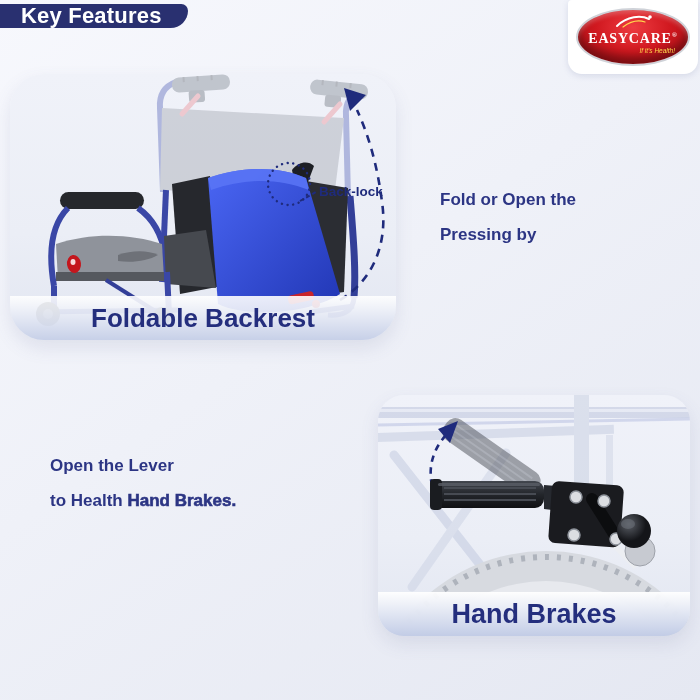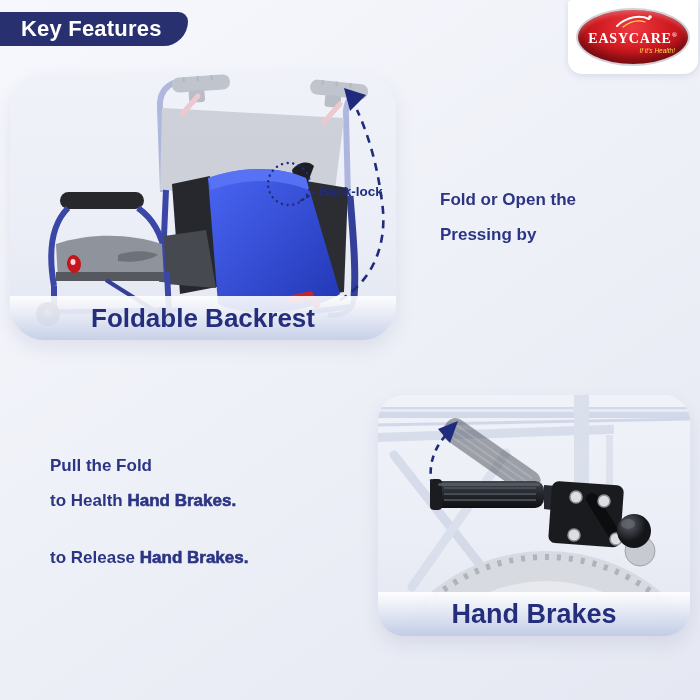--- a/index.html
+++ b/index.html
@@ -1,21 +1,21 @@
 <!DOCTYPE html>
 <html><head>
 <meta charset="utf-8">
 <style>
   html,body{margin:0;padding:0;}
   body{width:700px;height:700px;overflow:hidden;font-family:"Liberation Sans",sans-serif;}
   .canvas{position:relative;width:700px;height:700px;
     background:linear-gradient(145deg,#f7f8fd 0%,#eff1f8 45%,#e5e8f2 100%);}
 
   
-  .header{position:absolute;left:0;top:12px;width:188px;height:34px;
+  .header{position:absolute;left:0;top:4px;width:188px;height:24px;
     background:#293070;border-radius:0 10px 26px 0;display:flex;align-items:center;}
   .header span{color:#fff;font-size:22px;font-weight:bold;padding-left:21px;letter-spacing:.2px;}
 
   
   .logo-card{position:absolute;left:568px;top:0;width:130px;height:74px;background:#ffffff;
     border-radius:4px 0 14px 14px;box-shadow:0 2px 6px rgba(100,110,160,.18);}
   .logo-oval{position:absolute;left:8px;top:8px;width:114px;height:58px;border-radius:50%;
     background:radial-gradient(ellipse at 50% 32%,#ee3b41 0%,#d0181f 48%,#9c0e14 100%);
     border:2px solid #cfd2d8;box-sizing:border-box;
     box-shadow:inset 0 -8px 10px rgba(0,0,0,.35), inset 0 3px 4px rgba(255,255,255,.25);}
@@ -136,24 +136,23 @@
       <text x="193" y="253" text-anchor="middle" class="annot-text" font-size="26" fill="#242e7d">Foldable Backrest</text>
     </svg>
   </div>
 
   <div class="desc desc-top">
     <div><span>Fold or Open the</span></div>
     <div><span>Pressing by</span></div>
   </div>
 
   <div class="desc desc-bottom">
-    <div><span>Pull the Fold</span></div>
+    <div><span>Open the Lever</span></div>
     <div><span>to Health </span><span class="xb">Hand Brakes.</span></div>
     <div class="para-gap"></div>
-    <div><span>to Release </span><span class="xb">Hand Brakes.</span></div>
   </div>
 
   <div class="card card2">
     <svg viewBox="0 0 312 241">
       <defs>
         <linearGradient id="stripG2" x1="0" y1="0" x2="0" y2="1">
           <stop offset="0" stop-color="#ffffff" stop-opacity=".95"></stop>
             <stop offset="1" stop-color="#c2cce6"></stop>
         </linearGradient>
         <radialGradient id="knobG" cx="35%" cy="30%">

